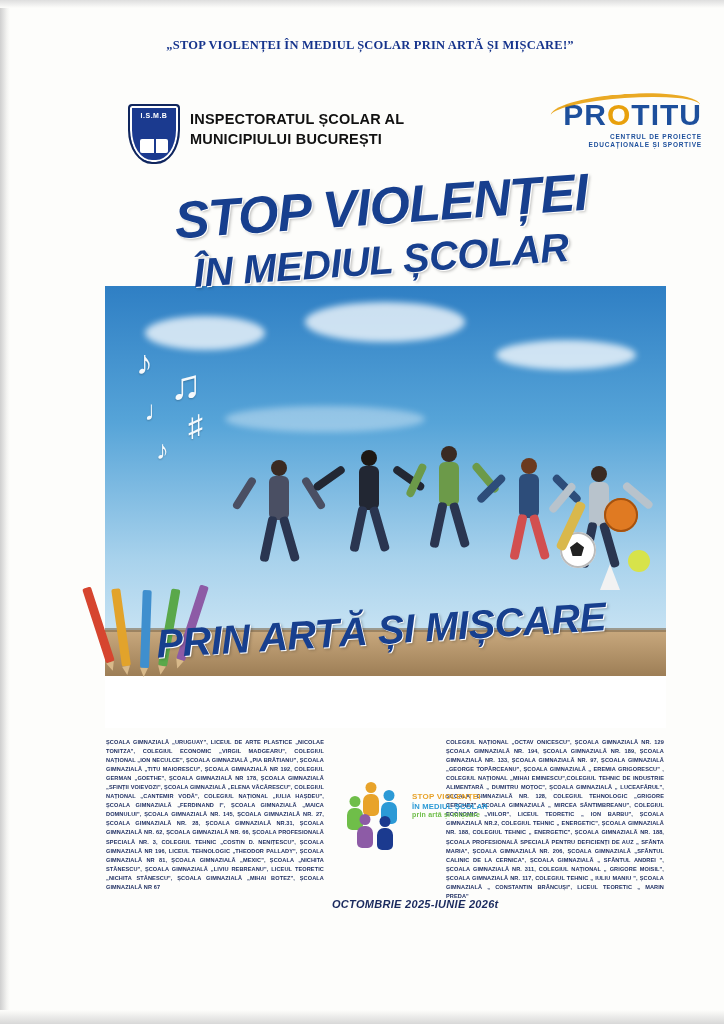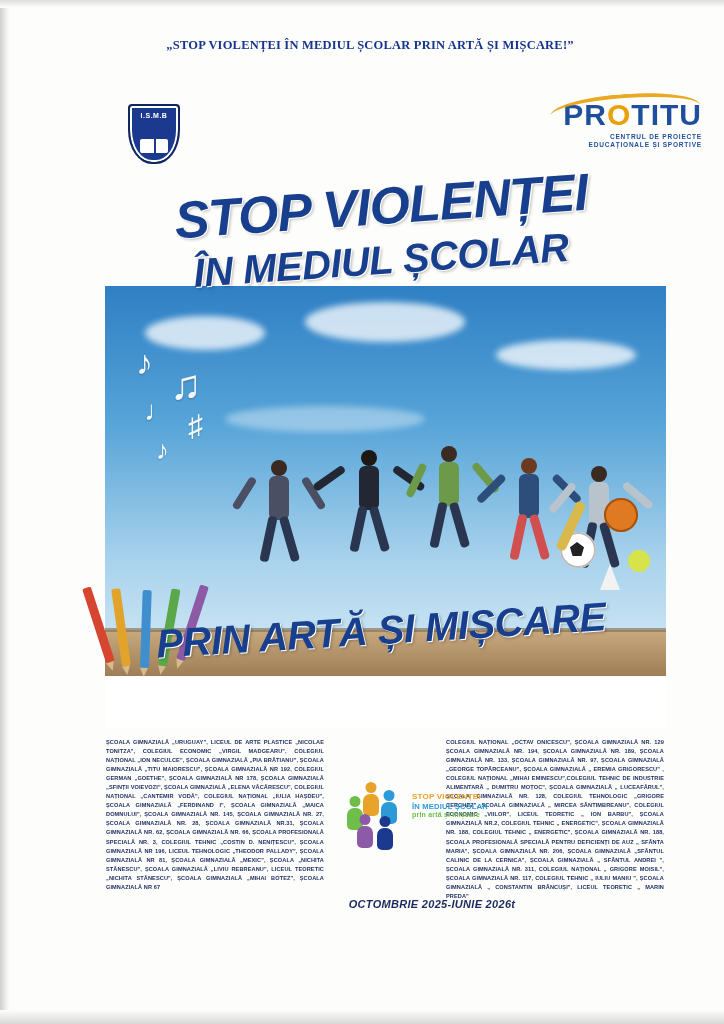--- a/index.html
+++ b/index.html
@@ -179,21 +179,21 @@
   .fig{position:absolute;width:18px;height:34px;}
   .fig .h{position:absolute;left:50%;transform:translateX(-50%);top:0;width:11px;height:11px;border-radius:50%;}
   .fig .b{position:absolute;left:50%;transform:translateX(-50%);top:12px;width:16px;height:22px;border-radius:7px 7px 5px 5px;}
   .logo-center .txt{
     position:absolute;left:72px;top:12px;width:78px;text-align:left;
   }
   .logo-center .l1{font-size:8px;font-weight:bold;color:#e8a32a;letter-spacing:.2px;line-height:1.2;}
   .logo-center .l2{font-size:7.6px;font-weight:bold;color:#2c9ad6;letter-spacing:.2px;line-height:1.2;}
   .logo-center .l3{font-size:7px;font-weight:bold;color:#6fbe49;letter-spacing:.2px;line-height:1.2;}
   .period{
-    position:absolute;left:236px;top:160px;width:200px;text-align:center;
+    position:absolute;left:236px;top:160px;width:200px;
     font-size:11px;font-weight:bold;font-style:italic;color:#1a2a5e;
     letter-spacing:.3px;
   }
 </style>
 </head>
 <body>
 
 <div class="page">
 
   <div class="scan-edge-left"></div>
@@ -205,20 +205,22 @@
   <div class="header-row">
 
     <div class="isjb">
       <div class="shield">
         <div class="txt">I.S.M.B</div>
         <div class="book"></div>
       </div>
     </div>
 
     <div class="isjb-text">
+      <div>INSPECTORATUL ȘCOLAR AL</div>
+      <div>MUNICIPIULUI BUCUREȘTI</div>
     </div>
 
     <div class="proedus">
       <div class="swoosh"></div>
       <div class="word">
         <span>PR</span><span class="dot">O</span><span>TITU</span>
       </div>
       <div class="sub">
         <div>CENTRUL DE PROIECTE</div>
         <div>EDUCAȚIONALE ȘI SPORTIVE</div>

